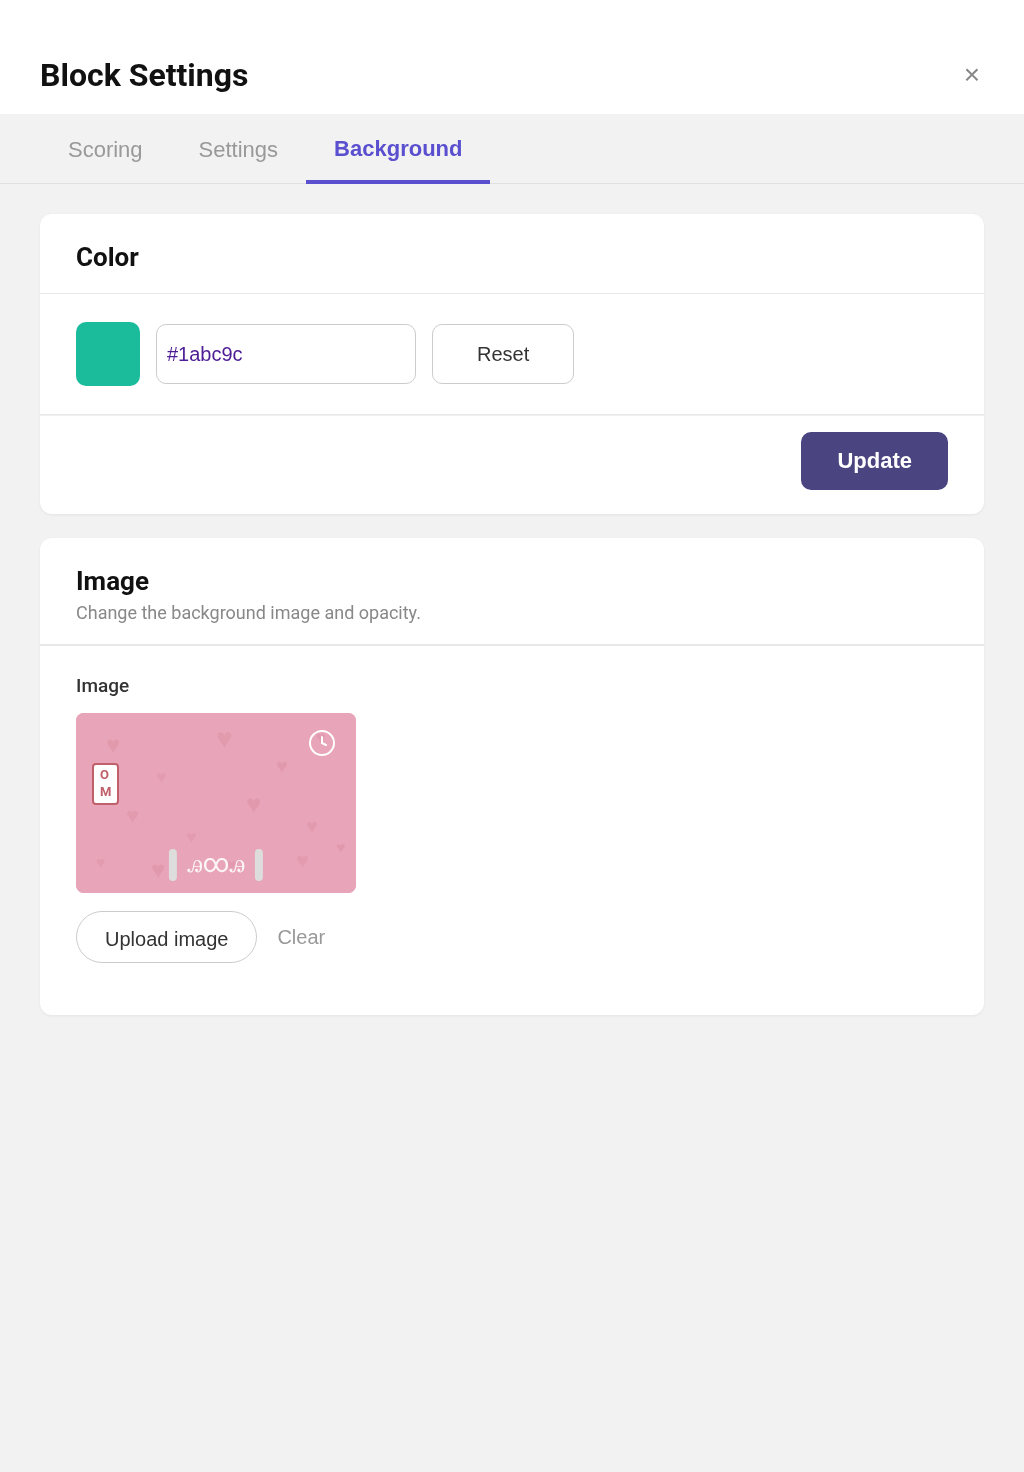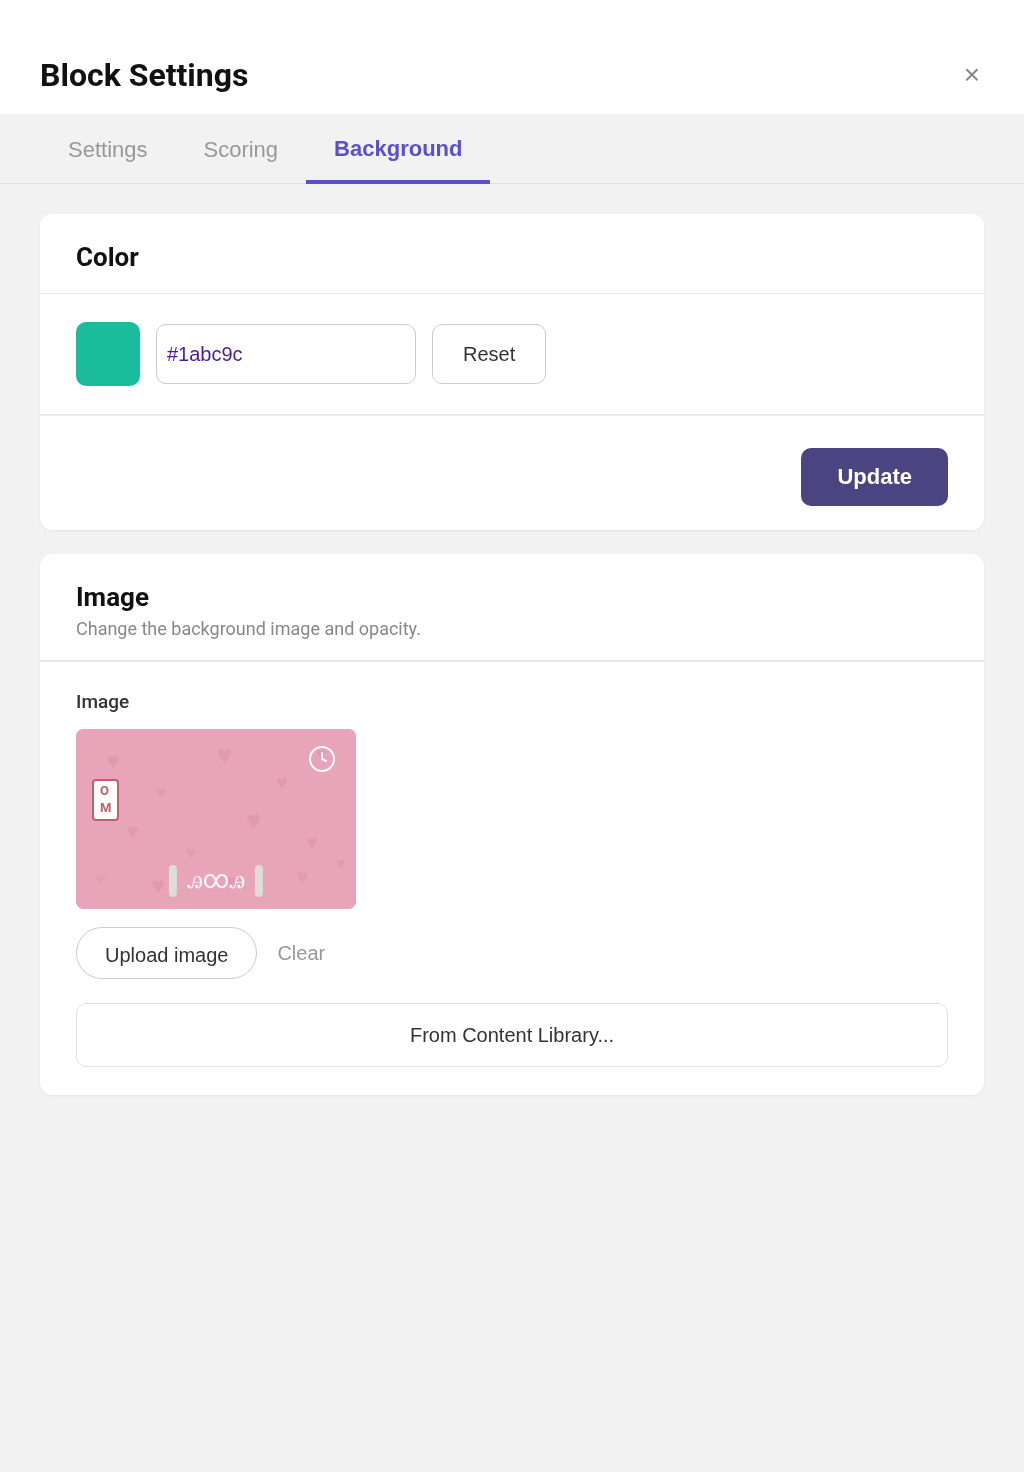--- a/index.html
+++ b/index.html
@@ -138,31 +138,31 @@
       border: 1.5px solid #ccc;
       border-radius: 10px;
       font-size: 20px;
       padding: 0 10px;
       color: #4c1d95;
       outline: none;
     }
 
     .reset-btn {
       height: 60px;
-      padding: 0 30px;
+      padding: 0 44px;
       border: 1.5px solid #ccc;
       border-radius: 10px;
       background: #fff;
       font-size: 20px;
       color: #333;
       cursor: pointer;
     }
 
     .card-footer {
-      padding: 32px 36px 24px 36px;
+      padding: 16px 36px 24px 36px;
       display: flex;
       justify-content: flex-end;
       border-top: 1px solid #f0f0f0;
     }
 
     .update-btn {
       background: #4a4580;
       color: #fff;
       border: none;
       border-radius: 10px;
@@ -278,22 +278,22 @@
 <body>
 
 <div class="panel">
 
   <div class="panel-header">
     <h1 class="panel-title">Block Settings</h1>
     <button class="close-btn">×</button>
   </div>
 
   <div class="tabs-bar">
+    <button class="tab-item">Scoring</button>
     <button class="tab-item">Settings</button>
-    <button class="tab-item">Scoring</button>
     <button class="tab-item active">Background</button>
   </div>
 
   <div class="panel-body">
 
     <div class="card">
       <div class="card-header">
         <div class="card-title">Color</div>
       </div>
       <div class="card-body">
@@ -360,18 +360,17 @@
           </div>
         </div>
 
         
         <div class="image-actions">
           <button class="upload-btn">Upload image</button>
           <button class="clear-btn">Clear</button>
         </div>
 
         
-        <button class="content-library-btn">From Content Library...</button>
       </div>
     </div>
 
   </div>
 </div>
 
 </body></html>

